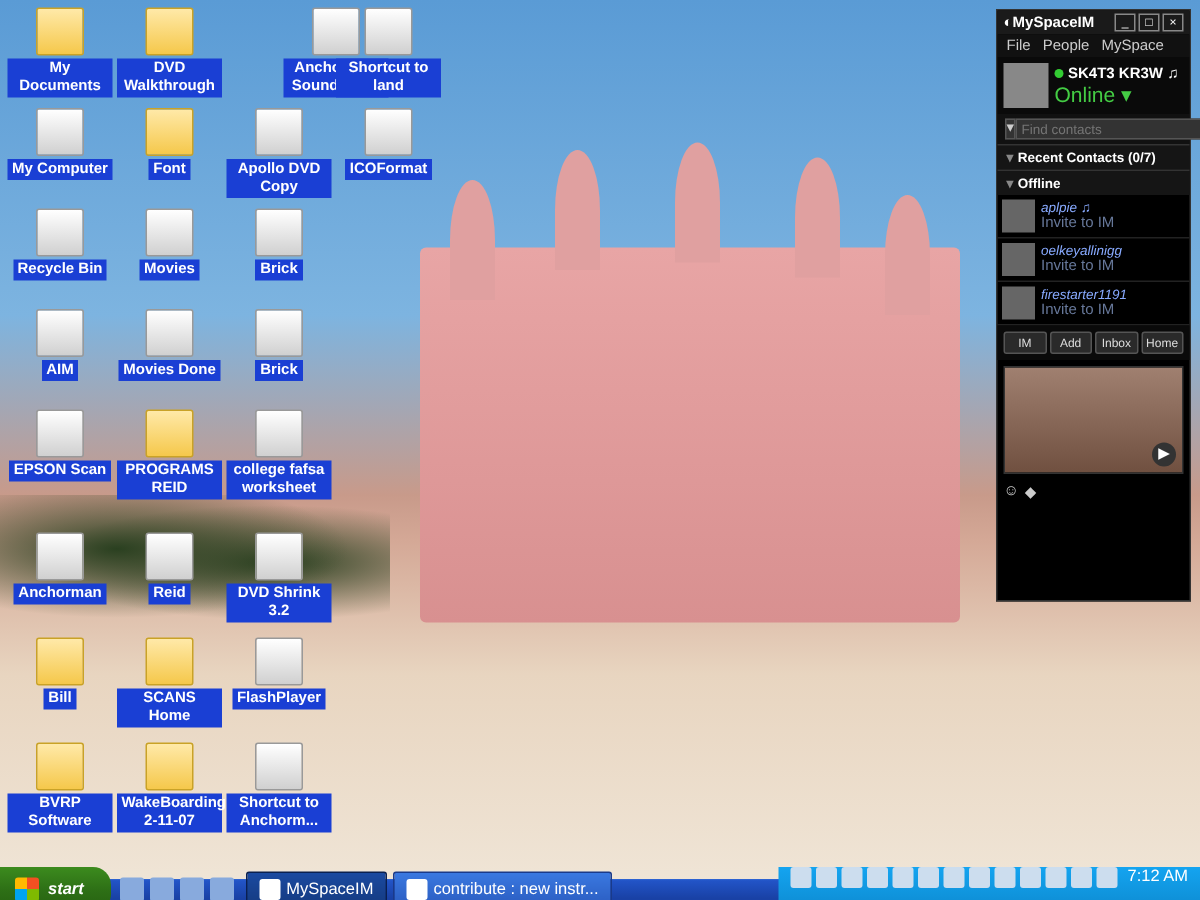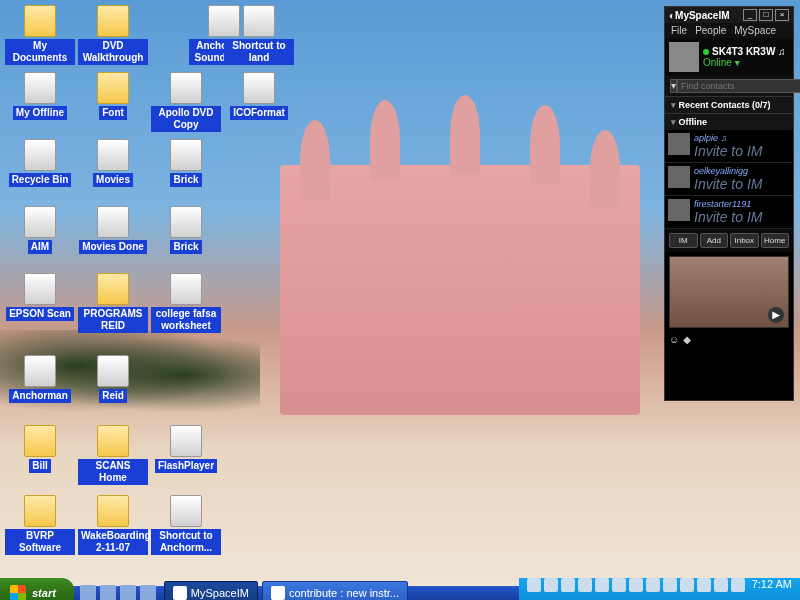--- a/index.html
+++ b/index.html
@@ -52,31 +52,31 @@
   font-size: 10px;
 }
 .im-title { display: flex; align-items: center; background: #1a1a1a; padding: 2px 4px; color: #fff; }
 .im-title .ttl { flex: 1; font-weight: bold; }
 .im-title .wbtn { width: 14px; height: 12px; border: 1px solid #888; margin-left: 2px; font-size: 8px; text-align: center; line-height: 10px; cursor: pointer; }
 .im-menu { display: flex; gap: 8px; padding: 2px 6px; background: #111; }
 .im-menu span { cursor: pointer; }
 .im-user { display: flex; align-items: center; padding: 4px; background: #0a0a0a; }
 .im-user .av { width: 30px; height: 30px; background: #888; margin-right: 4px; }
 .im-user .uname { color: #fff; font-weight: bold; font-size: 10px; }
-.im-user .status { color: #4c4; font-size: 10px; }
+.im-user .status { color: #4c4; font-size: 14px; }
 .im-user .dot { display: inline-block; width: 6px; height: 6px; background: #3c3; border-radius: 50%; margin-right: 3px; }
 .im-search { display: flex; padding: 3px; background: #111; }
 .im-search input { flex: 1; background: #333; border: 1px solid #555; color: #ccc; font-size: 9px; padding: 1px 3px; }
 .im-search .sbtn { width: 14px; height: 14px; background: #333; border: 1px solid #555; margin-left: 2px; text-align: center; line-height: 12px; cursor: pointer; }
 .im-section { padding: 3px 6px; color: #fff; font-weight: bold; font-size: 9px; background: #151515; border-top: 1px solid #333; }
 .im-section .arrow { display: inline-block; margin-right: 3px; color: #888; }
 .im-contact { display: flex; padding: 3px; border-bottom: 1px solid #222; }
 .im-contact .cav { width: 22px; height: 22px; background: #666; margin-right: 4px; }
 .im-contact .cn { color: #8af; font-size: 9px; font-style: italic; }
-.im-contact .inv { color: #679; font-size: 14px; font-style: italic; }
+.im-contact .inv { color: #679; font-size: 10px; }
 .im-buttons { display: flex; gap: 2px; padding: 4px; background: #0a0a0a; justify-content: center; }
 .im-buttons .b { flex: 1; background: #2a2a2a; border: 1px solid #555; border-radius: 2px; font-size: 8px; padding: 2px 0; text-align: center; cursor: pointer; color: #ddd; }
 .im-video { margin: 4px; height: 72px; background: linear-gradient(#a08070, #705040); position: relative; border: 1px solid #333; }
 .im-video .play { position: absolute; right: 4px; bottom: 4px; width: 16px; height: 16px; background: #333; border-radius: 50%; color: #fff; text-align: center; line-height: 16px; cursor: pointer; }
 .im-footer { display: flex; gap: 4px; padding: 2px 4px; }
 .im-footer span { cursor: pointer; }
 
 .taskbar {
   position: absolute; left: 0; right: 0; bottom: 0; height: 14px;
   background: linear-gradient(to bottom, #3168d5 0%, #2254c7 8%, #1941a5 92%, #1941a5 100%);
@@ -115,35 +115,36 @@
 <div class="wallpaper-tower t4"></div>
 <div class="wallpaper-tower t5"></div>
 <div class="palms"></div>
 
 <div class="desktop">
   <div class="icon-grid" id="icon-grid">
       <div class="dicon" style="left: 5px; top: 5px;"><div class="ico folder"></div><span class="lbl">My Documents</span></div>
       <div class="dicon" style="left: 78px; top: 5px;"><div class="ico folder"></div><span class="lbl">DVD Walkthrough</span></div>
       <div class="dicon" style="left: 151px; top: 5px; margin-left: 38px;"><div class="ico app"></div><span class="lbl">Anchorman Soundboard</span></div>
       <div class="dicon" style="left: 224px; top: 5px;"><div class="ico app"></div><span class="lbl">Shortcut to land</span></div>
-      <div class="dicon" style="left: 5px; top: 72px;"><div class="ico app"></div><span class="lbl">My Offline</span></div>
+      <div class="dicon" style="left: 5px; top: 72px;"><div class="ico app"></div><span class="lbl">My Computer</span></div>
       <div class="dicon" style="left: 78px; top: 72px;"><div class="ico folder"></div><span class="lbl">Font</span></div>
       <div class="dicon" style="left: 151px; top: 72px;"><div class="ico app"></div><span class="lbl">Apollo DVD Copy</span></div>
       <div class="dicon" style="left: 224px; top: 72px;"><div class="ico app"></div><span class="lbl">ICOFormat</span></div>
       <div class="dicon" style="left: 5px; top: 139px;"><div class="ico app"></div><span class="lbl">Recycle Bin</span></div>
       <div class="dicon" style="left: 78px; top: 139px;"><div class="ico app"></div><span class="lbl">Movies</span></div>
       <div class="dicon" style="left: 151px; top: 139px;"><div class="ico app"></div><span class="lbl">Brick</span></div>
       <div class="dicon" style="left: 5px; top: 206px;"><div class="ico app"></div><span class="lbl">AIM</span></div>
       <div class="dicon" style="left: 78px; top: 206px;"><div class="ico app"></div><span class="lbl">Movies Done</span></div>
       <div class="dicon" style="left: 151px; top: 206px;"><div class="ico app"></div><span class="lbl">Brick</span></div>
       <div class="dicon" style="left: 5px; top: 273px;"><div class="ico app"></div><span class="lbl">EPSON Scan</span></div>
       <div class="dicon" style="left: 78px; top: 273px;"><div class="ico folder"></div><span class="lbl">PROGRAMS REID</span></div>
       <div class="dicon" style="left: 151px; top: 273px;"><div class="ico app"></div><span class="lbl">college fafsa worksheet</span></div>
       <div class="dicon" style="left: 5px; top: 355px;"><div class="ico app"></div><span class="lbl">Anchorman</span></div>
       <div class="dicon" style="left: 78px; top: 355px;"><div class="ico app"></div><span class="lbl">Reid</span></div>
+      <div class="dicon" style="left: 151px; top: 355px;"><div class="ico app"></div><span class="lbl">DVD Shrink 3.2</span></div>
       <div class="dicon" style="left: 5px; top: 425px;"><div class="ico folder"></div><span class="lbl">Bill</span></div>
       <div class="dicon" style="left: 151px; top: 425px;"><div class="ico app"></div><span class="lbl">FlashPlayer</span></div>
       <div class="dicon" style="left: 78px; top: 425px;"><div class="ico folder"></div><span class="lbl">SCANS Home</span></div>
       <div class="dicon" style="left: 5px; top: 495px;"><div class="ico folder"></div><span class="lbl">BVRP Software</span></div>
       <div class="dicon" style="left: 78px; top: 495px;"><div class="ico folder"></div><span class="lbl">WakeBoarding 2-11-07</span></div>
       <div class="dicon" style="left: 151px; top: 495px;"><div class="ico app"></div><span class="lbl">Shortcut to Anchorm...</span></div>
     </div>
 </div>
 
 <div class="im-window">

